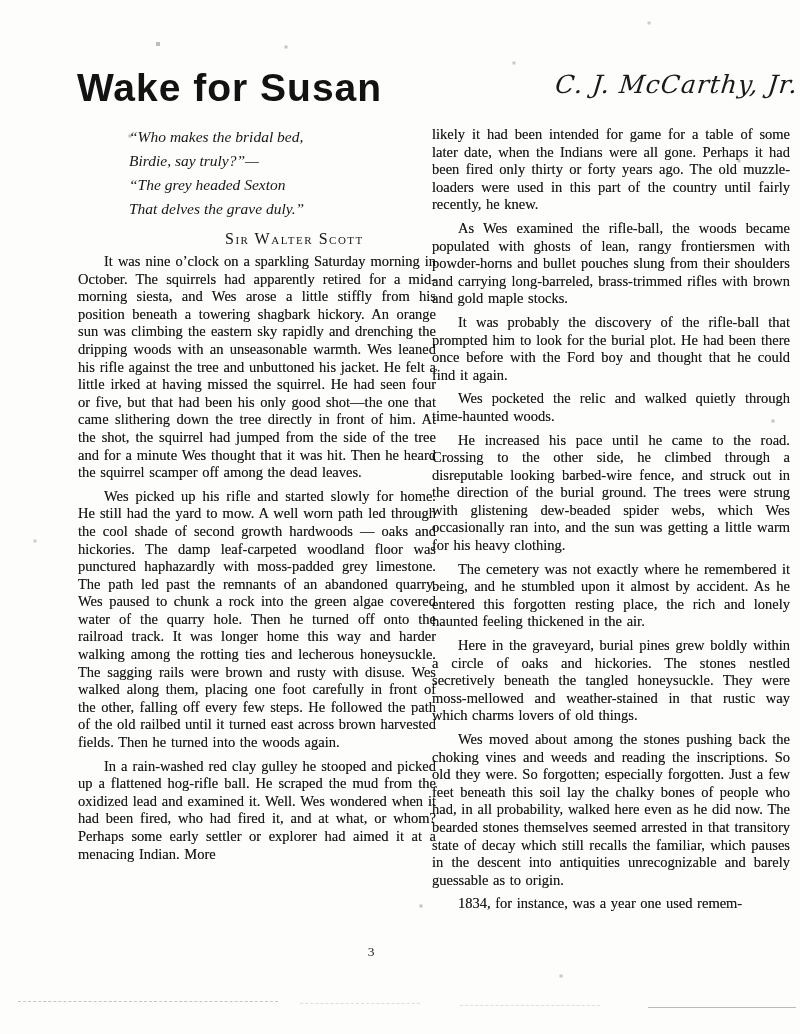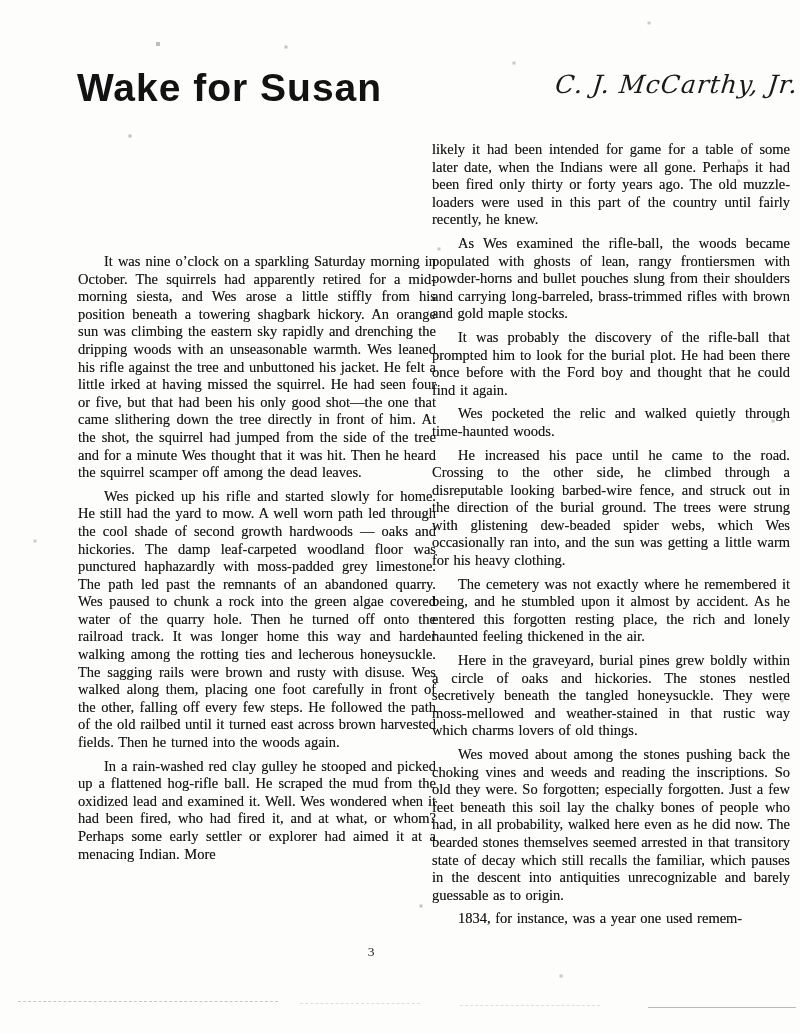--- a/index.html
+++ b/index.html
@@ -63,21 +63,21 @@
     letter-spacing: 1.5px;
     font-size: 16px;
     white-space: nowrap;
   }
   
   .col {
     position: absolute;
     width: 358px;
   }
   .col-left  { left: 78px;  top: 253px; }
-  .col-right { left: 432px; top: 141px; }
+  .col-right { left: 432px; top: 126px; }
   .col p {
     margin: 0 0 6px 0;
     font-size: 14.5px;
     line-height: 17.6px;
     text-align: justify;
     text-indent: 26px;
     word-spacing: 1px;
     color: #181818;
     text-shadow: 0 0 0.4px rgba(20,20,20,0.55);
   }
@@ -128,20 +128,27 @@
 <body>
 
 <div class="sheet">
 
   <div class="noise"></div>
 
   <h1 class="page-title">Wake for Susan</h1>
 
   <div class="author">C. J. McCarthy, Jr.</div>
 
+  <div class="epigraph">
+    <div class="ep-line">“Who makes the bridal bed,</div>
+    <div class="ep-line">Birdie, say truly?”—</div>
+    <div class="ep-line">“The grey headed Sexton</div>
+    <div class="ep-line">That delves the grave duly.”</div>
+    <div class="ep-attr">Sir Walter Scott</div>
+  </div>
 
   <div class="col col-left">
     <p>It was nine o’clock on a sparkling Saturday morning in October. The squirrels had apparently retired for a mid-morning siesta, and Wes arose a little stiffly from his position beneath a towering shagbark hickory. An orange sun was climbing the eastern sky rapidly and drenching the dripping woods with an unseasonable warmth.  Wes leaned his rifle against the tree and unbuttoned his jacket. He felt a little irked at having missed the squirrel. He had seen four or five, but that had been his only good shot—the one that came slithering down the tree directly in front of him. At the shot, the squirrel had jumped from the side of the tree and for a minute Wes thought that it was hit. Then he heard the squirrel scamper off among the dead leaves.</p>
     <p>Wes picked up his rifle and started slowly for home. He still had the yard to mow. A well worn path led through the cool shade of second growth hardwoods — oaks and hickories.  The damp leaf-carpeted woodland floor was punctured haphazardly with moss-padded grey limestone. The path led past the remnants of an abandoned quarry. Wes paused to chunk a rock into the green algae covered water of the quarry hole. Then he turned off onto the railroad track. It was longer home this way and harder walking among the rotting ties and lecherous honeysuckle. The sagging rails were brown and rusty with disuse. Wes walked along them, placing one foot carefully in front of the other, falling off every few steps. He followed the path of the old railbed until it turned east across brown harvested fields. Then he turned into the woods again.</p>
     <p>In a rain-washed red clay gulley he stooped and picked up a flattened hog-rifle ball. He scraped the mud from the oxidized lead and examined it. Well. Wes wondered when it had been fired, who had fired it, and at what, or whom? Perhaps some early settler or explorer had aimed it at a menacing Indian. More</p>
   </div>
 
   <div class="col col-right">
     <p class="no-indent">likely it had been intended for game for a table of some later date, when the Indians were all gone. Perhaps it had been fired only thirty or forty years ago. The old muzzle-loaders were used in this part of the country until fairly recently, he knew.</p>
     <p>As Wes examined the rifle-ball, the woods became populated with ghosts of lean, rangy frontiersmen with powder-horns and bullet pouches slung from their shoulders and carrying long-barreled, brass-trimmed rifles with brown and gold maple stocks.</p>

